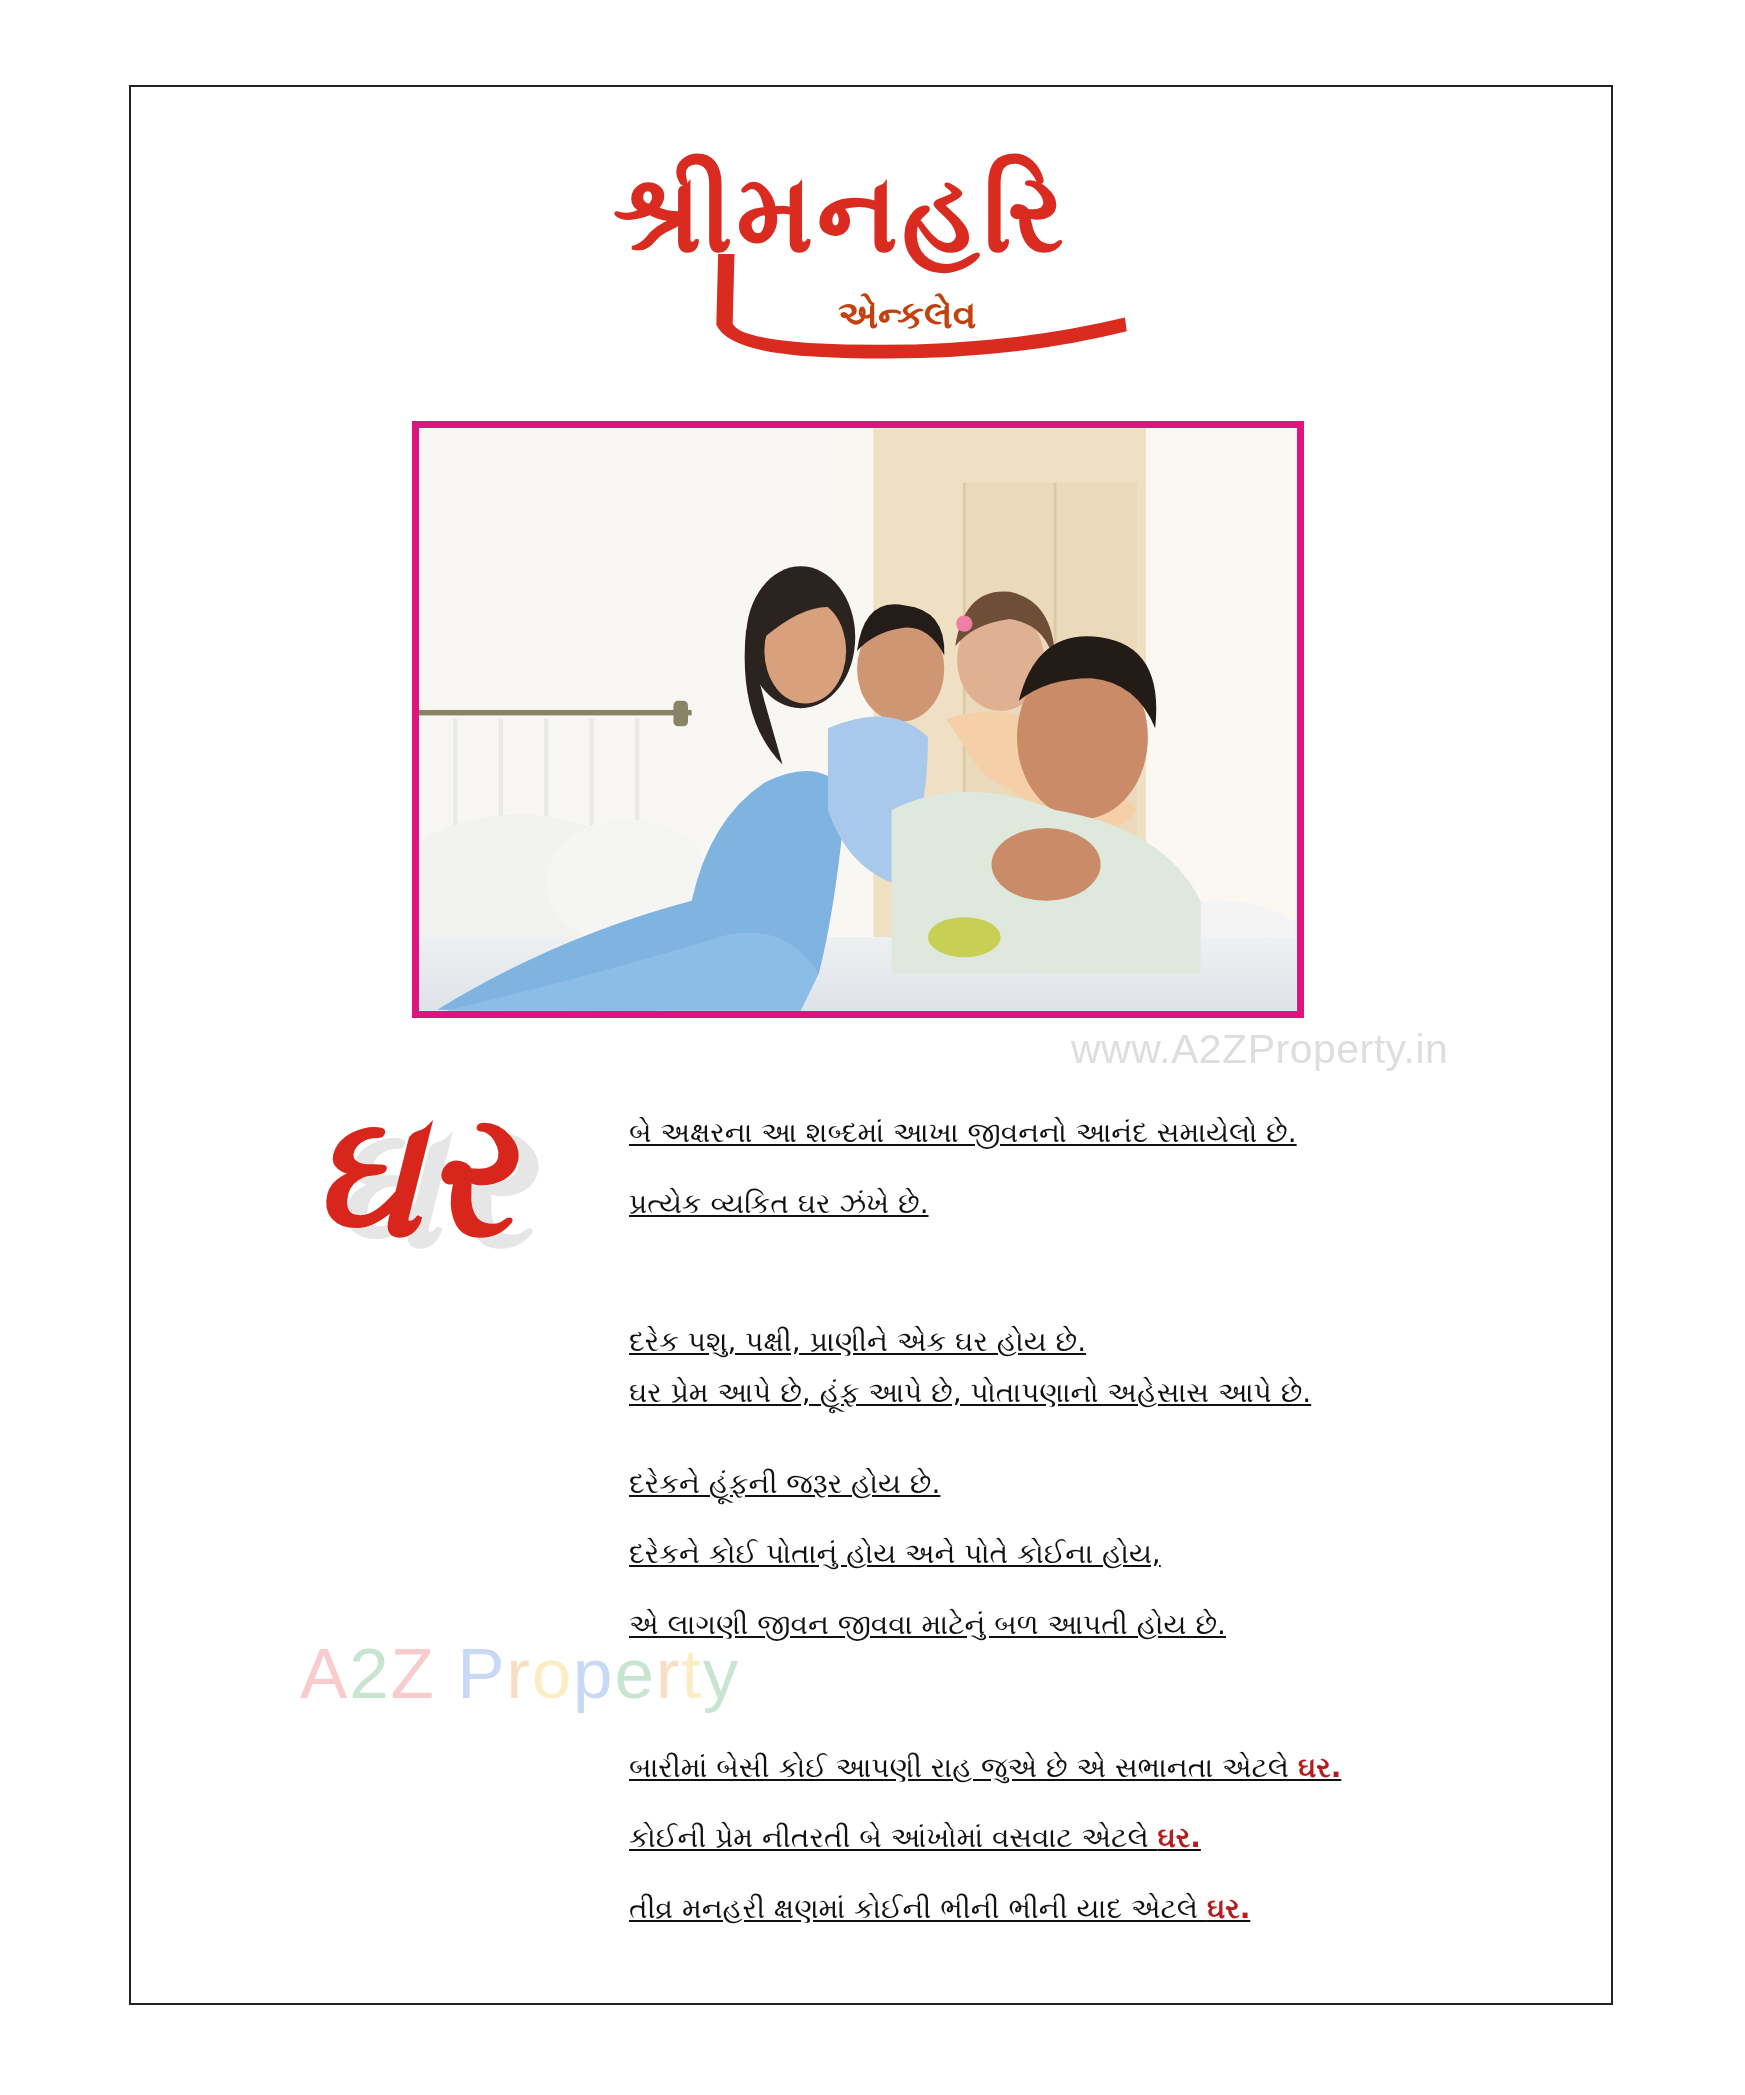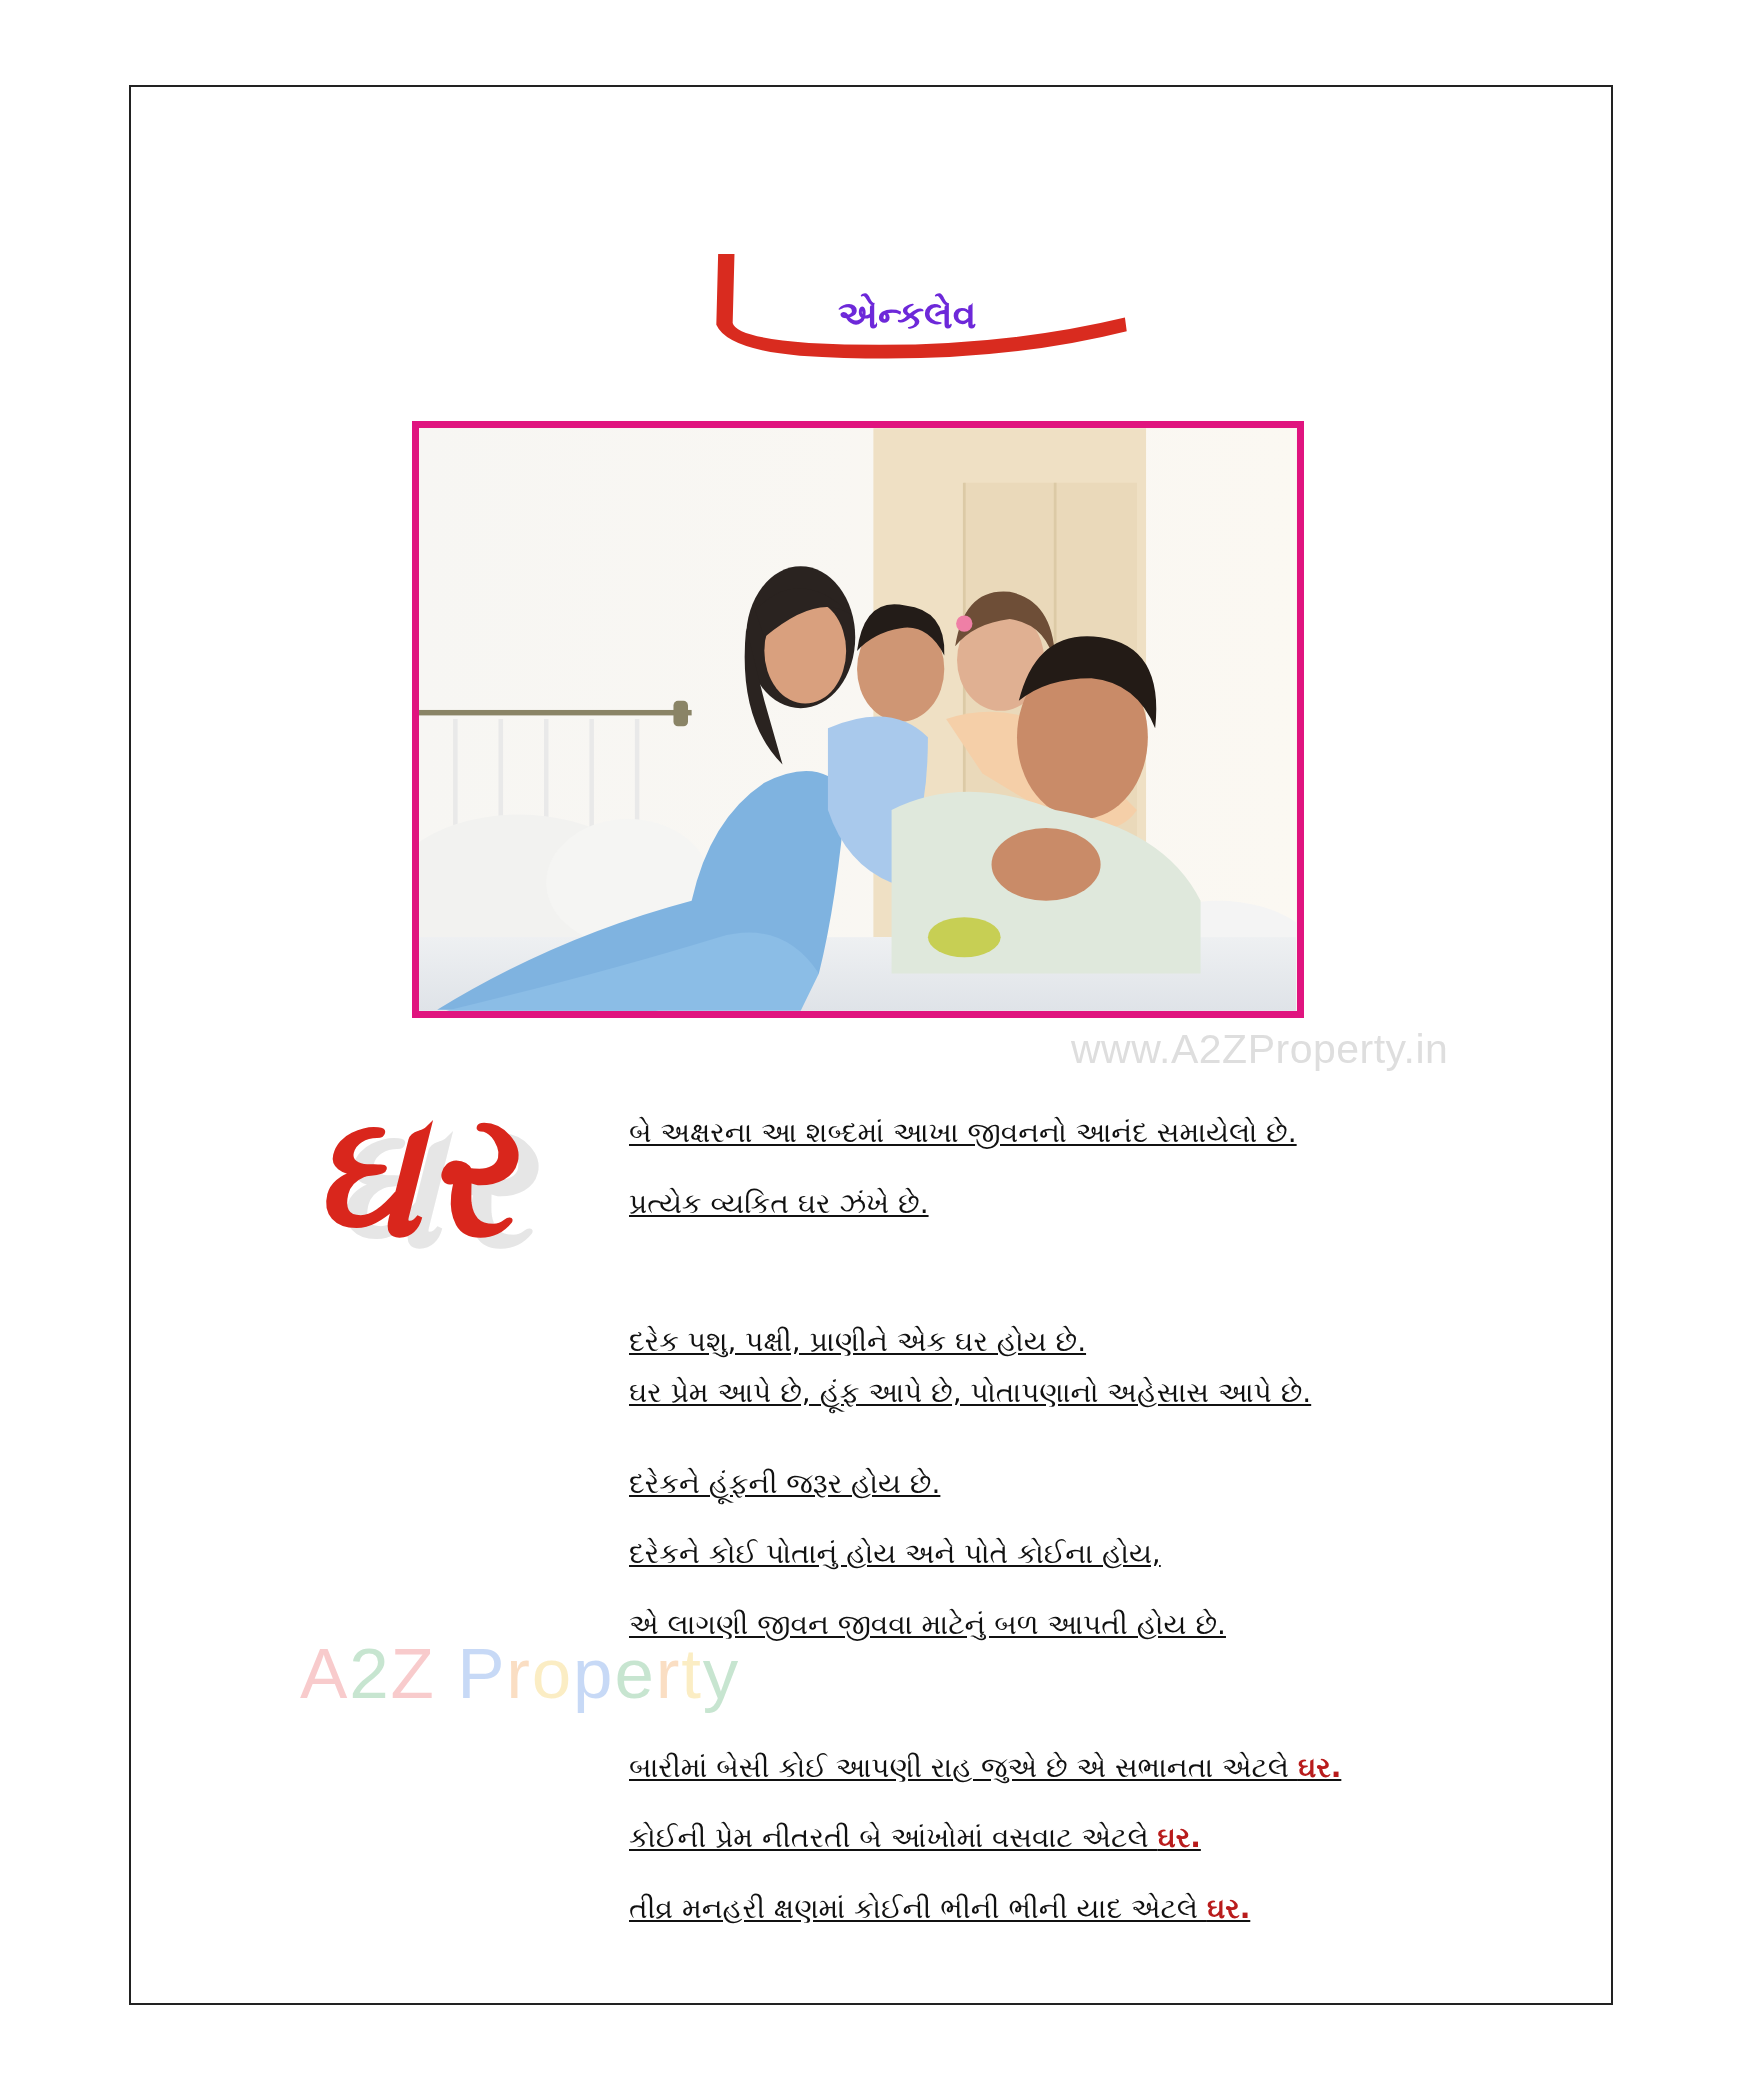--- a/index.html
+++ b/index.html
@@ -2,21 +2,21 @@
 <html style="font-size:14.5px"><head>
 <meta charset="utf-8">
 <style>
   html, body { margin:0; padding:0; background:#ffffff; }
   body { width:1746px; height:2096px; position:relative; overflow:hidden; font-family:"DejaVu Sans", sans-serif; }
   .frame { position:absolute; left:129px; top:85px; width:1484px; height:1920px; border:2.7px solid #222; box-sizing:border-box; background:#fff; }
 
   
   .logo { position:absolute; left:600px; top:145px; width:545px; height:227px; }
   .logo-main { position:absolute; left:12.7px; top:0px; font-family:"DejaVu Serif", serif; font-weight:bold; font-size:109px; color:#d92b1f; letter-spacing:3.6px; line-height:136px; white-space:nowrap; }
-  .logo-sub { position:absolute; left:238px; top:148px; font-family:"DejaVu Sans", sans-serif; font-weight:bold; font-size:38px; color:#6d28d9; white-space:nowrap; line-height:45px; }
+  .logo-sub { position:absolute; left:238px; top:148px; font-family:"DejaVu Sans", sans-serif; font-weight:bold; font-size:38px; color:#c2410c; white-space:nowrap; line-height:45px; }
   .logo-swoosh { position:absolute; left:0; top:0; width:545px; height:227px; }
 
   
   .photo { position:absolute; left:412px; top:421px; width:892px; height:597px; border:7.3px solid #e0147f; box-sizing:border-box; overflow:hidden; background:#f6f4f1; }
   .photo svg { display:block; }
 
   
   .wm-url { position:absolute; left:1071px; top:1026px; font-family:"Liberation Sans", sans-serif; font-size:41px; color:#dedede; white-space:nowrap; letter-spacing:0.5px; }
   .wm-brand { position:absolute; left:300px; top:1633px; font-family:"Liberation Sans", sans-serif; font-weight:normal; font-size:71px; white-space:nowrap; opacity:0.28; letter-spacing:1.8px; }
   .wm-brand span { display:inline-block; }
@@ -34,20 +34,21 @@
 </style>
 </head>
 <body>
 
 <div class="frame"></div>
 
 <div class="logo">
   <svg class="logo-swoosh" viewBox="0 0 600 250" width="545" height="227">
     <path d="M 130 120 L 128 198 Q 140 225 220 232 Q 420 245 580 205 L 578 190 Q 420 228 230 218 Q 150 212 146 196 L 148 120 Z" fill="#d92b1f"></path>
   </svg>
+  <div class="logo-main">શ્રીમનહરિ</div>
   <div class="logo-sub">એન્કલેવ</div>
 </div>
 
 <div class="photo">
   <svg width="877" height="583" viewBox="0 0 965 641">
     <defs>
       <linearGradient id="wall" x1="0" y1="0" x2="1" y2="0">
         <stop offset="0" stop-color="#f7f6f3"></stop>
         <stop offset="1" stop-color="#fbf8f2"></stop>
       </linearGradient>

